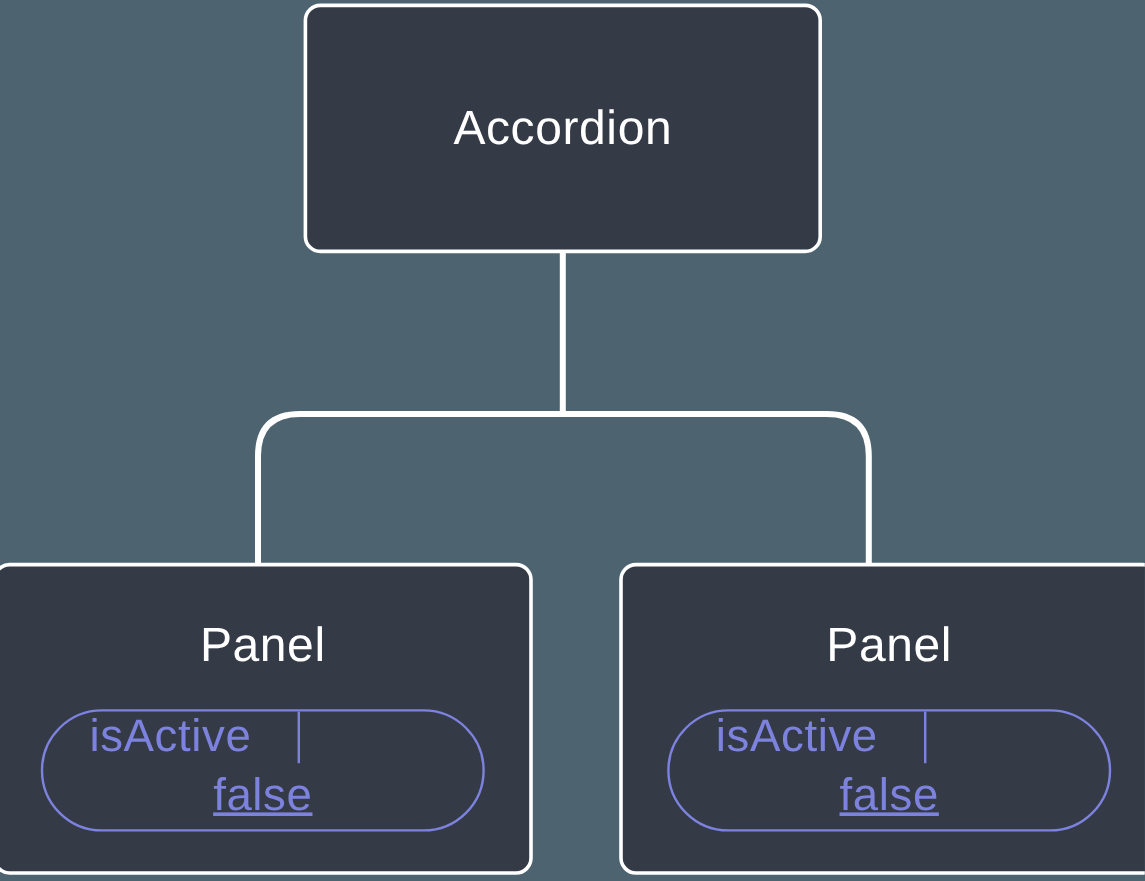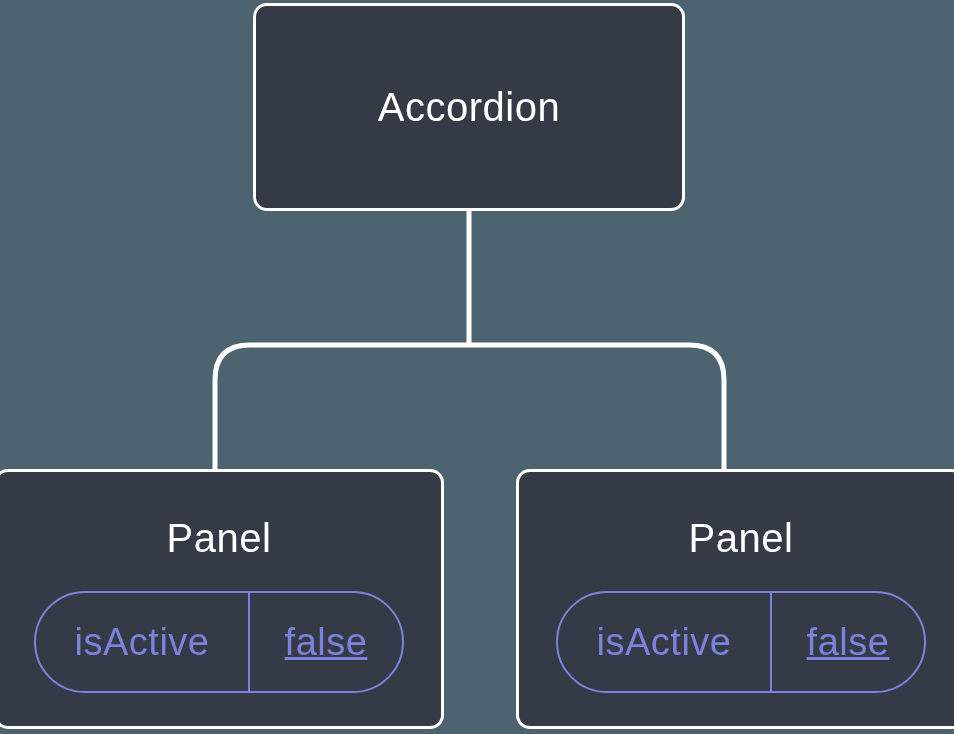--- a/index.html
+++ b/index.html
@@ -74,20 +74,21 @@
     width: 370px;
     height: 102px;
     border: 2.5px solid #7D82DE;
     border-radius: 60px;
     box-sizing: border-box;
     display: flex;
     align-items: stretch;
     color: #7D82DE;
     font-size: 38px;
     letter-spacing: 0.5px;
+    flex-direction: column;
   }
   .state-name {
     width: 212px;
     border-right: 2.5px solid #7D82DE;
     display: flex;
     align-items: center;
     justify-content: center;
   }
   .state-value {
     flex: 1;

